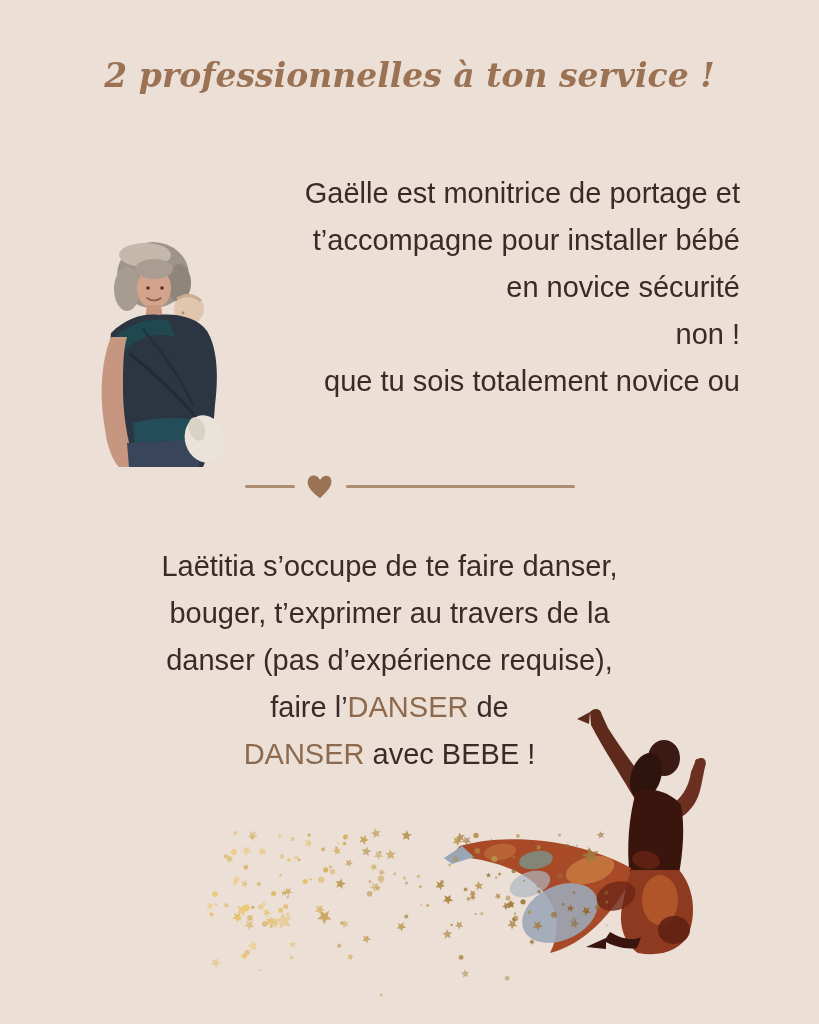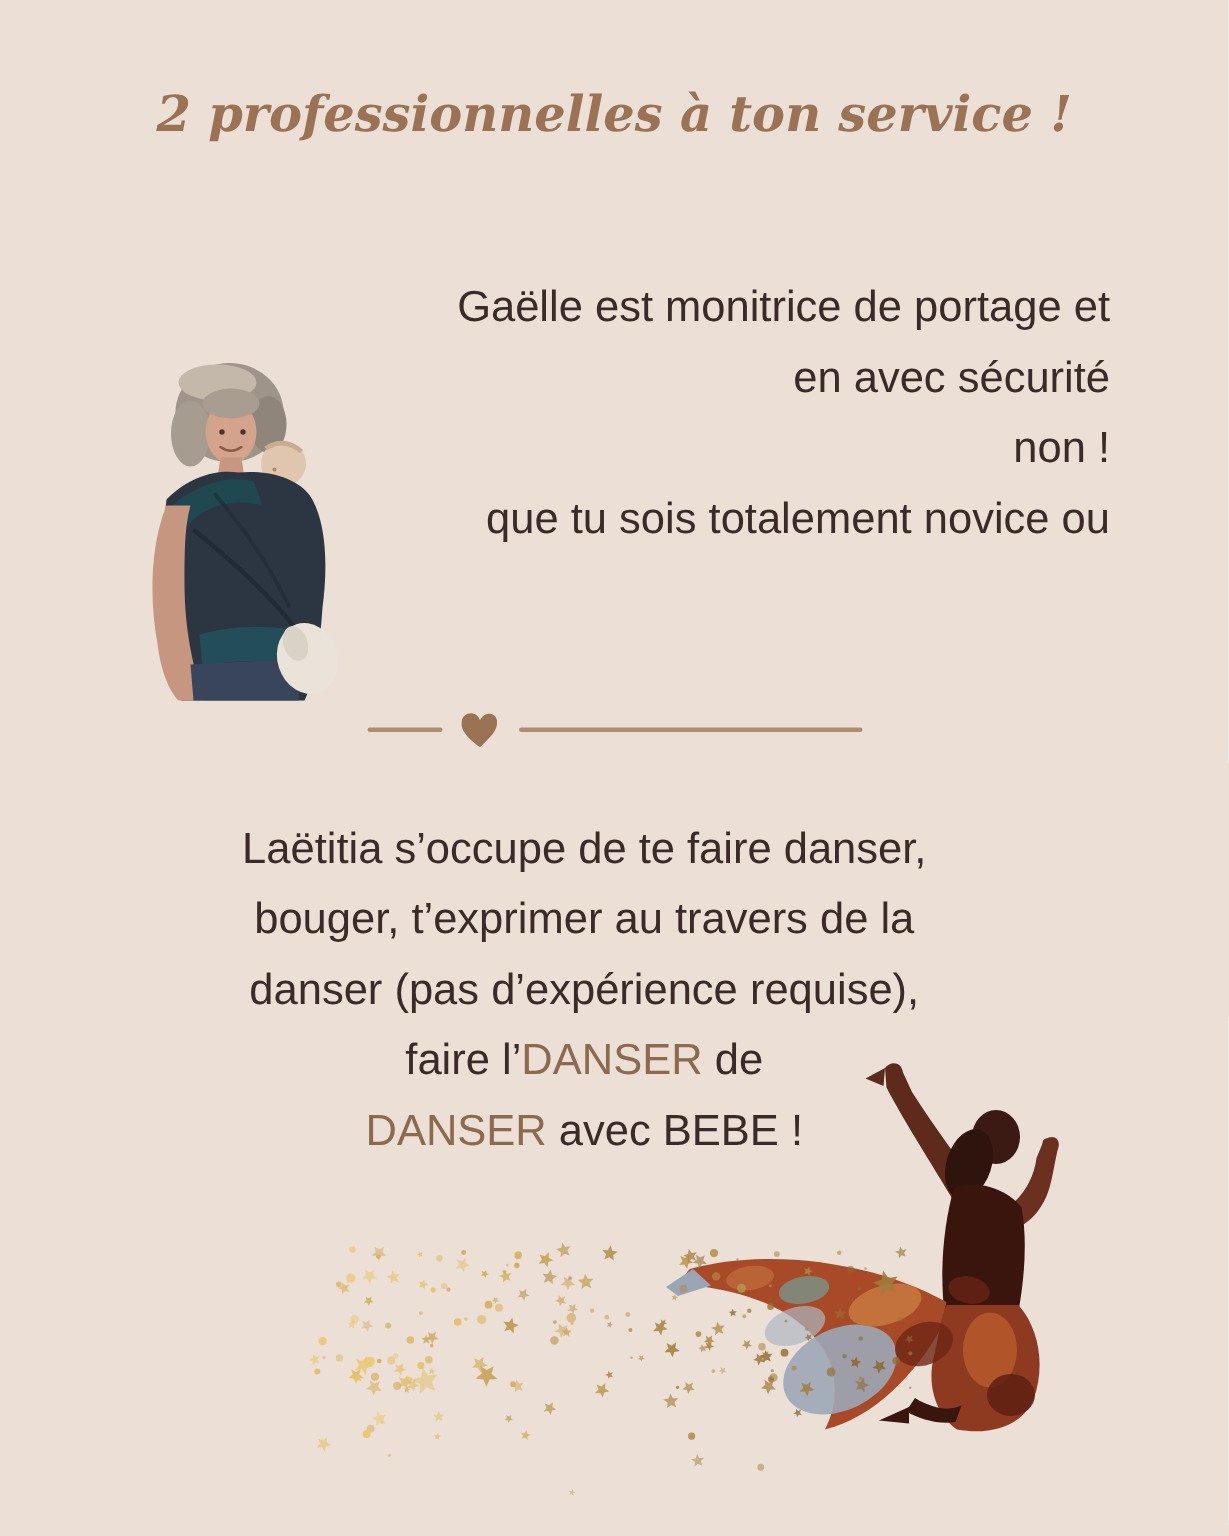--- a/index.html
+++ b/index.html
@@ -11,21 +11,21 @@
 
   .title{
     position:absolute;top:56px;left:0;width:100%;
     text-align:center;margin:0;
     font-family:"DejaVu Serif","Liberation Serif",serif;
     font-style:italic;font-weight:bold;
     font-size:33px;letter-spacing:0px;color:var(--title);
   }
 
   .para{font-size:29px;line-height:47px;color:var(--text);}
-  .para-gaelle{position:absolute;top:182px;right:79px;left:180px;text-align:right;}
+  .para-gaelle{position:absolute;top:170px;right:79px;left:180px;text-align:right;}
   .para-laetitia{position:absolute;top:543px;left:80px;right:120px;text-align:center;}
   .accent{color:var(--accent);}
   .indent-line{}
 
   .photo-gaelle{position:absolute;left:93px;top:233px;width:140px;height:236px;}
   .divider{position:absolute;left:245px;top:470px;width:330px;height:32px;display:flex;align-items:center;}
   .divider .rule{height:3px;background:var(--line);border-radius:2px;}
   .divider .rule-left{width:50px;margin-right:9px;}
   .divider .rule-right{flex:1;margin-left:10px;}
   .divider svg{flex:0 0 auto;}
@@ -35,21 +35,22 @@
 </style>
 </head>
 <body>
 
 <div class="page">
 
   <h1 class="title">2 professionnelles à ton service !</h1>
 
   <div class="para para-gaelle">
     <div>Gaëlle est monitrice de portage et</div>
-    <div>en avec sécurité</div>
+    <div>t’accompagne pour installer bébé</div>
+    <div>en novice sécurité</div>
     <div>non !</div>
     <div>que tu sois totalement novice ou</div>
   </div>
 
   <svg class="photo-gaelle" viewBox="0 0 140 236" aria-hidden="true">
 
     <ellipse cx="60" cy="42" rx="36" ry="33" fill="#9e948a"></ellipse>
     <ellipse cx="34" cy="56" rx="13" ry="22" fill="#a69c90"></ellipse>
     <ellipse cx="86" cy="50" rx="12" ry="19" fill="#8f857b"></ellipse>
     <ellipse cx="52" cy="22" rx="26" ry="12" fill="#c3b8a9"></ellipse>

